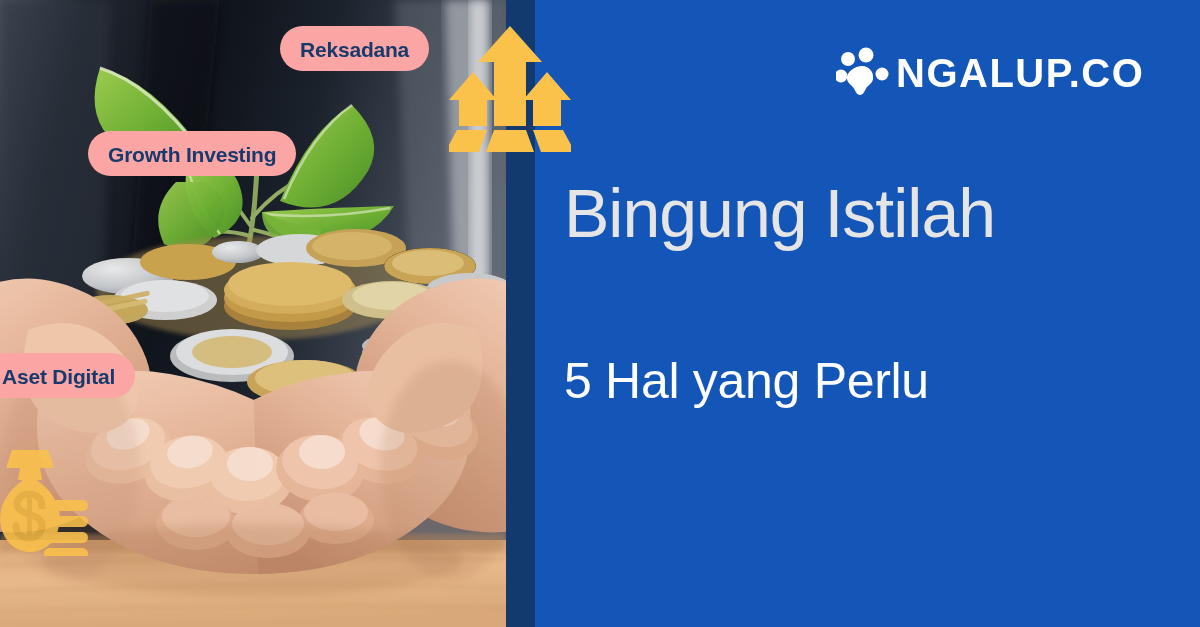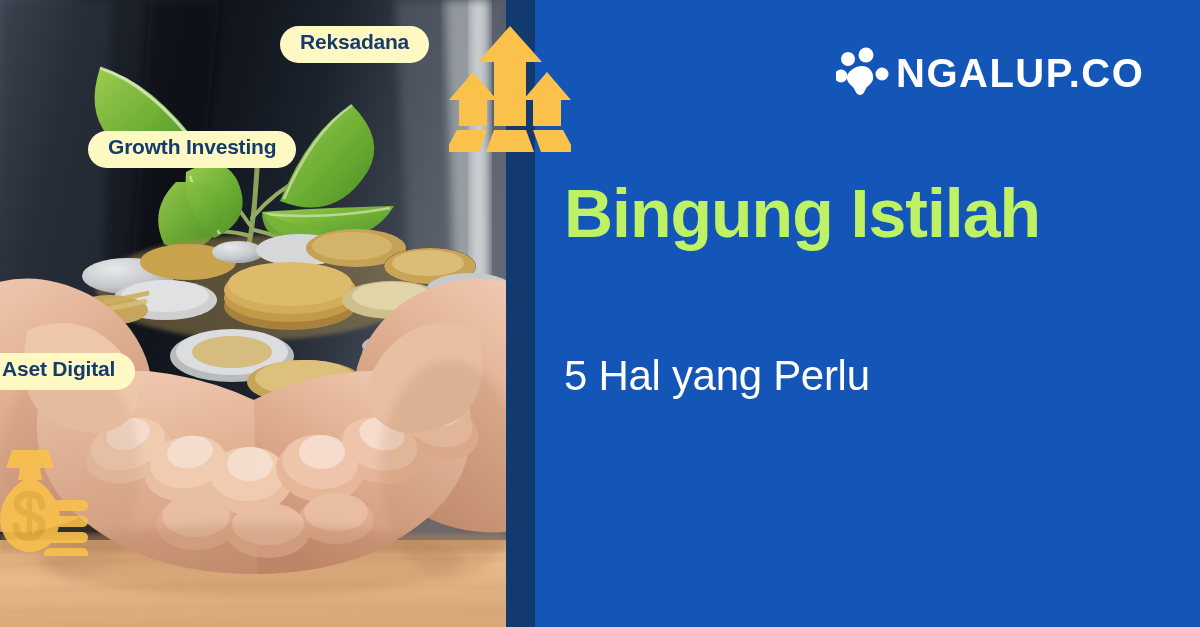--- a/index.html
+++ b/index.html
@@ -47,31 +47,31 @@
     font-weight:bold;
     letter-spacing:1.5px;
     line-height:1;
     white-space:nowrap;
   }
 
   
   #headline {
     position:absolute; left:564px; top:178px;
     width:600px;
-    color:#bef264;
+    color:#e5e5e5;
     font-size:68px;
-    font-weight:bold;
+    font-weight:normal;
     line-height:1.03;
     letter-spacing:-1px;
   }
   #subheadline {
     position:absolute; left:564px; top:352px;
     width:600px;
     color:#ffffff;
-    font-size:42px;
+    font-size:50px;
     font-weight:normal;
     line-height:1.16;
     letter-spacing:-0.3px;
   }
 
   
   #arrows-graphic {
     position:absolute; left:449px; top:24px;
     width:122px; height:130px;
   }
@@ -79,27 +79,27 @@
   
   #moneybag-graphic {
     position:absolute; left:-2px; top:446px;
     width:108px; height:110px;
     opacity:0.88;
   }
 
   
   .pill {
     position:absolute;
-    background:#fef9c3;
+    background:#fca5a5;
     color:#173a6d;
     font-size:21px;
     font-weight:bold;
     letter-spacing:-0.2px;
     border-radius:100px;
-    padding:4px 20px 9px 20px;
+    padding:12px 20px 9px 20px;
     white-space:nowrap;
     line-height:1.15;
   }
   #pill-reksadana      { left:280px; top:26px; }
   #pill-growth         { left:88px;  top:131px; }
   #pill-aset-digital   { left:-24px; top:353px; padding-left:26px; }
   #pill-etf            { left:299px; top:500px; }
 </style>
 </head>
 <body>

